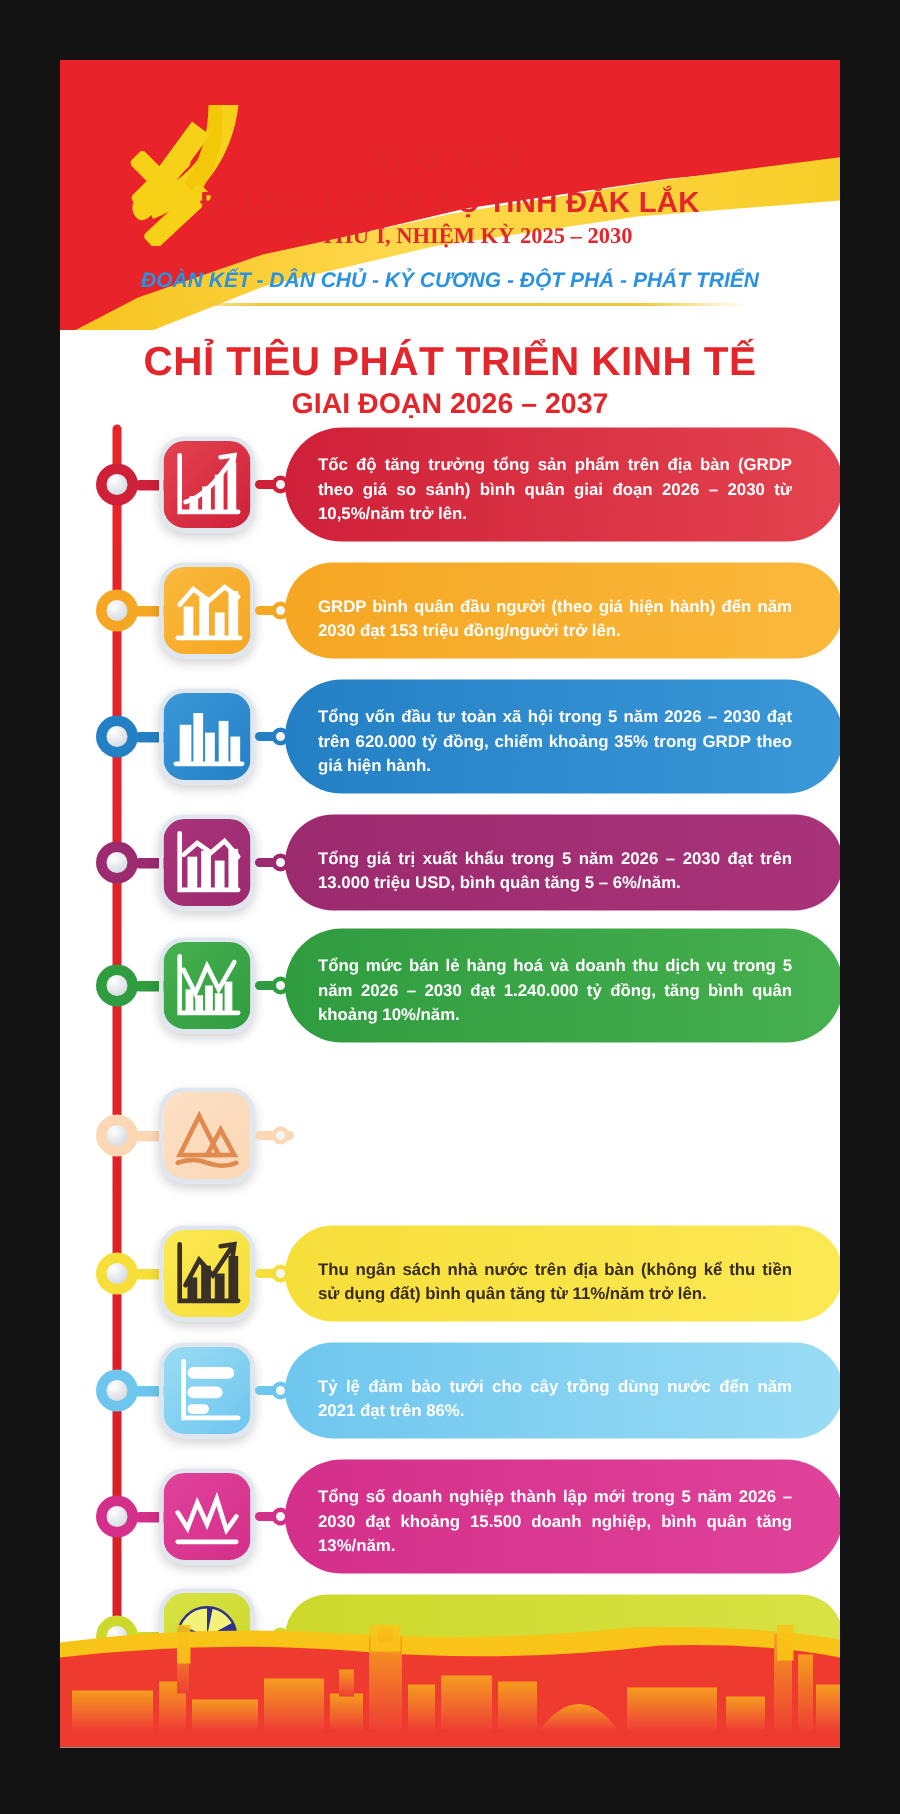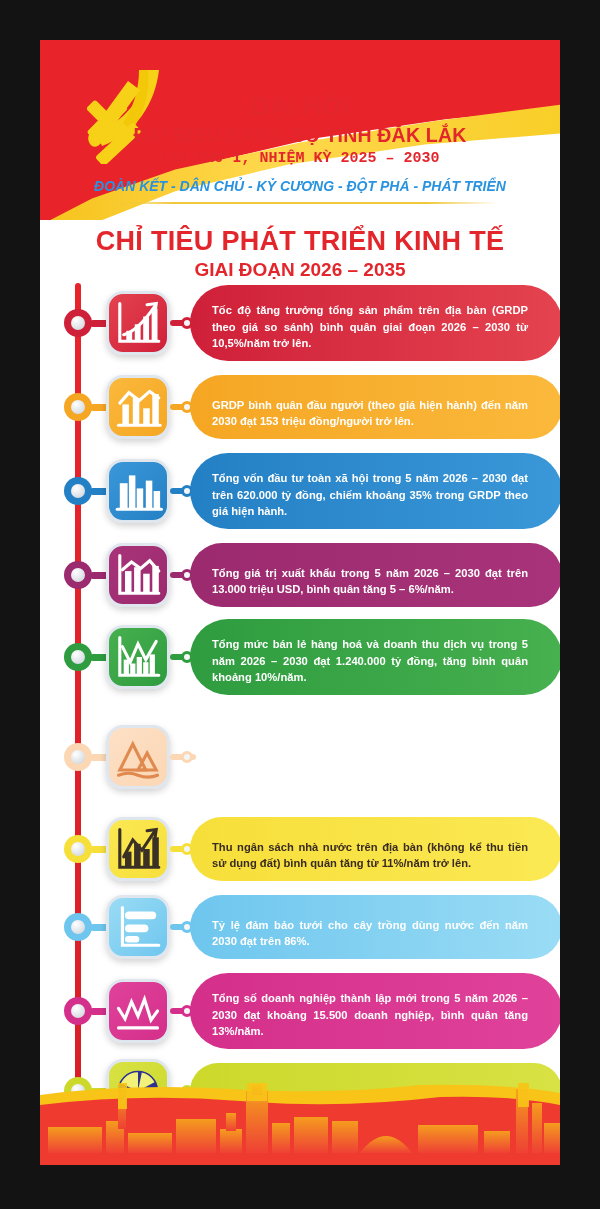--- a/index.html
+++ b/index.html
@@ -33,21 +33,21 @@
     font-family:"Liberation Sans", sans-serif;
   }
   .t-line2 {
     position:absolute; top:84px; left:0; width:100%; text-align:center;
     font-size:19.5px; font-weight:bold; color:#e3262c; letter-spacing:.2px;
     font-family:"Liberation Sans", sans-serif;
   }
   .t-line3 {
     position:absolute; top:110px; left:0; width:100%; text-align:center;
     font-size:15px; font-weight:bold; color:#e3262c;
-    font-family:Liberation Mono, monospace;
+    font-family:Liberation Serif, serif;
   }
   .t-slogan {
     position:absolute; top:138px; left:0; width:100%; text-align:center;
     font-size:14px; font-weight:bold; font-style:italic; color:#2a93e0;
     font-family:"Liberation Sans", sans-serif;
   }
   .divider {
     position:absolute; top:162px; left:62px; width:396px; height:2px;
     background:linear-gradient(90deg, rgba(240,200,60,0) 0%, #f0c83c 18%, #f0c83c 82%, rgba(240,200,60,0) 100%);
   }
@@ -145,21 +145,21 @@
     <div class="hdr-text">
       <div class="t-daihoi">ĐẠI HỘI</div>
       <div class="t-line2">ĐẠI BIỂU ĐẢNG BỘ TỈNH ĐẮK LẮK</div>
       <div class="t-line3">LẦN THỨ I, NHIỆM KỲ 2025 – 2030</div>
       <div class="t-slogan">ĐOÀN KẾT - DÂN CHỦ - KỶ CƯƠNG - ĐỘT PHÁ - PHÁT TRIỂN</div>
       <div class="divider"></div>
     </div>
   </div>
 
   <div class="t-title">CHỈ TIÊU PHÁT TRIỂN KINH TẾ</div>
-  <div class="t-sub">GIAI ĐOẠN 2026 – 2035</div>
+  <div class="t-sub">GIAI ĐOẠN 2026 – 2037</div>
 
   <div class="rail"></div>
   <div class="rows" id="rows">
       <div class="row" style="height: 76px; margin-bottom: 14px;">
         <div class="dot" style="top:24px;background:#cf2039">
           <i></i>
         </div>
         <div class="stub" style="top:34.5px;background:#cf2039"></div>
         <div class="icon-box" style="top:6px;background:linear-gradient(135deg,#e4434f,#cf2039);border:3px solid #dfe6ee">
           <div class="icon-in">
@@ -327,21 +327,21 @@
               <path d="M8 5 V34 H36" stroke="#ffffff" fill="none" stroke-width="2.4" stroke-linecap="round"></path>
               <rect x="10" y="8" width="24" height="6" rx="3" fill="#ffffff"></rect>
               <rect x="10" y="18" width="18" height="6" rx="3" fill="#ffffff"></rect>
               <rect x="10" y="27" width="11" height="5" rx="2.5" fill="#ffffff"></rect>
             </svg>
           </div>
         </div>
         <div class="link" style="top:29px;left:130px;background:#6ec6ee"></div>
         <div class="link-dot" style="top:26px;left:141px;color:#6ec6ee"></div>
         <div class="pill" style="top:0;height:64px;background:linear-gradient(90deg,#6ec6ee,#9adcf5)">
-          <p>Tỷ lệ đảm bảo tưới cho cây trồng dùng nước đến năm 2030 đạt trên 86%.</p>
+          <p>Tỷ lệ đảm bảo tưới cho cây trồng dùng nước đến năm 2021 đạt trên 86%.</p>
         </div>
       </div>
       <div class="row" style="height: 76px; margin-bottom: 14px;">
         <div class="dot" style="top:24px;background:#d42f8a">
           <i></i>
         </div>
         <div class="stub" style="top:34.5px;background:#d42f8a"></div>
         <div class="icon-box" style="top:6px;background:linear-gradient(135deg,#e0429a,#d42f8a);border:3px solid #dfe6ee">
           <div class="icon-in">
             <svg viewBox="0 0 40 40">

